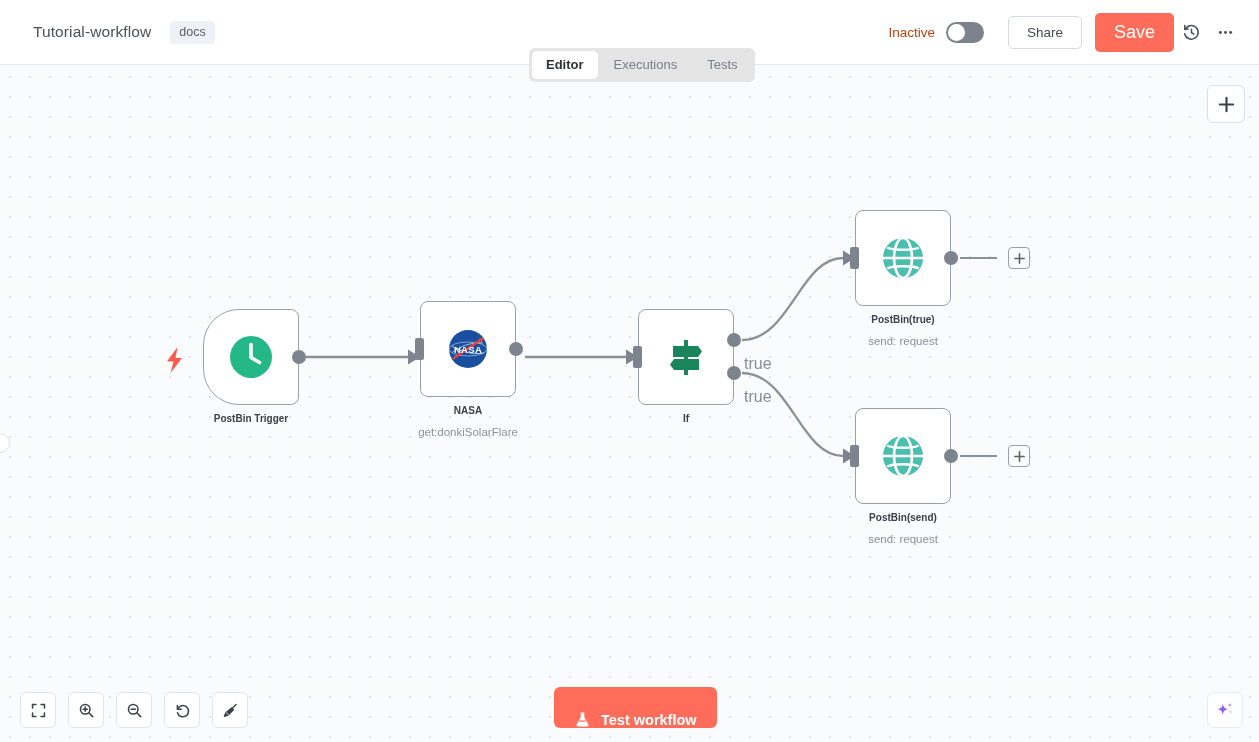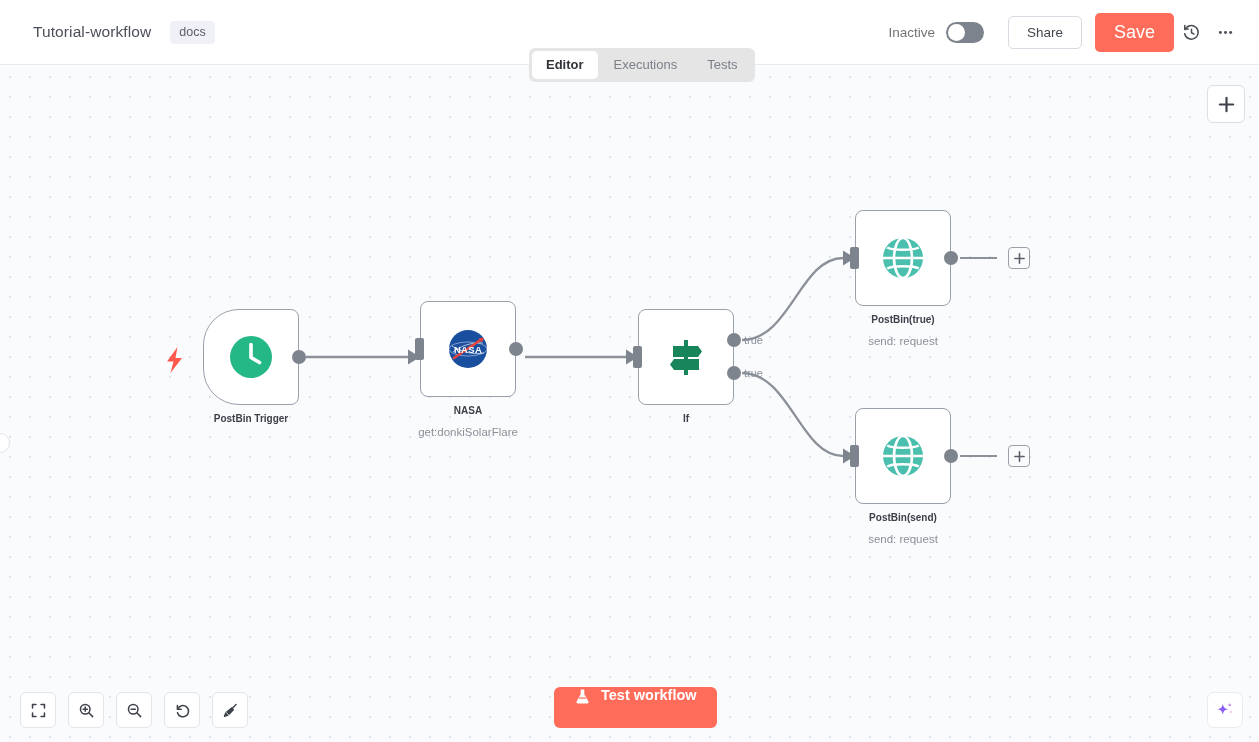--- a/index.html
+++ b/index.html
@@ -22,21 +22,21 @@
     letter-spacing: .1px; cursor: text;
   }
   .docs-tag {
     margin-left: 19px; background: #f0f1f6; color: #5a5f68;
     font-size: 12.5px; padding: 4px 9px 5px; border-radius: 4px;
   }
   .header-right {
     margin-left: auto; display: flex; align-items: center; gap: 0; padding-right: 17px;
   }
   .activator { display: flex; align-items: center; gap: 11px; margin-right: 24px; }
-  .activator-label { font-size: 13.5px; color: #737373; }
+  .activator-label { font-size: 13.5px; color: #c2410c; }
   .toggle {
     width: 38px; height: 21px; border-radius: 11px; background: #7d838c;
     position: relative; cursor: pointer; flex: none;
   }
   .toggle .knob {
     position: absolute; width: 17px; height: 17px; border-radius: 50%;
     background: #fff; top: 2px; left: 2px;
   }
   .btn-share {
     border: 1px solid #d7dae0; background: #fff; color: #43474e;
@@ -103,41 +103,41 @@
 
   
   .out-dot {
     position: absolute; width: 14px; height: 14px; border-radius: 50%;
     background: #7e848e;
   }
   .in-port {
     position: absolute; width: 9px; height: 22px; background: #7e848e; border-radius: 2px;
   }
   .port-label {
-    position: absolute; font-size: 11px; color: #888e97; white-space: nowrap;
+    position: absolute; font-size: 16px; color: #888e97; white-space: nowrap; margin-top: 21px;
   }
   .plus-stub {
     position: absolute; width: 22px; height: 22px; border: 1.4px solid #9aa0aa;
     border-radius: 4px; background: #fafbfd; display: flex;
     align-items: center; justify-content: center; cursor: pointer;
   }
 
   
   .bottombar {
     position: absolute; left: 20px; bottom: 14px; display: flex; gap: 12px; z-index: 30;
   }
   .tool-btn {
     width: 36px; height: 36px; background: #fff; border: 1px solid #e2e5ea;
     border-radius: 6px; display: flex; align-items: center; justify-content: center;
     cursor: pointer; color: #3d424a;
   }
   .test-btn {
     position: absolute; left: 554px; bottom: 14px; z-index: 30;
     background: #ff6d5a; color: #fff; border: none; border-radius: 6px;
-    height: 41px; padding: 0 20px; display: flex; align-items: flex-start; gap: 10px;
+    height: 41px; padding: 0 20px; display: flex; align-items: flex-end; gap: 10px;
     font-size: 14.5px; font-weight: bold; cursor: pointer; font-family: inherit;
   }
   .assistant-btn {
     position: absolute; right: 16px; bottom: 14px; z-index: 30;
     width: 36px; height: 36px; background: #fff; border: 1px solid #e9ebf0;
     border-radius: 7px; display: flex; align-items: center; justify-content: center;
     cursor: pointer;
   }
   .add-node-btn {
     position: absolute; right: 14px; top: 20px; z-index: 30;

